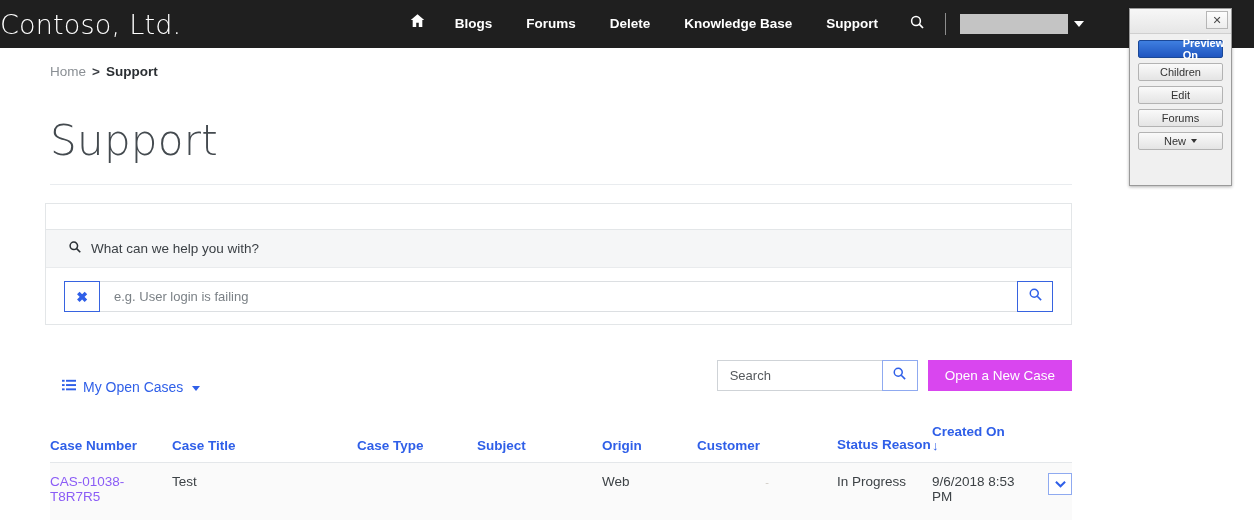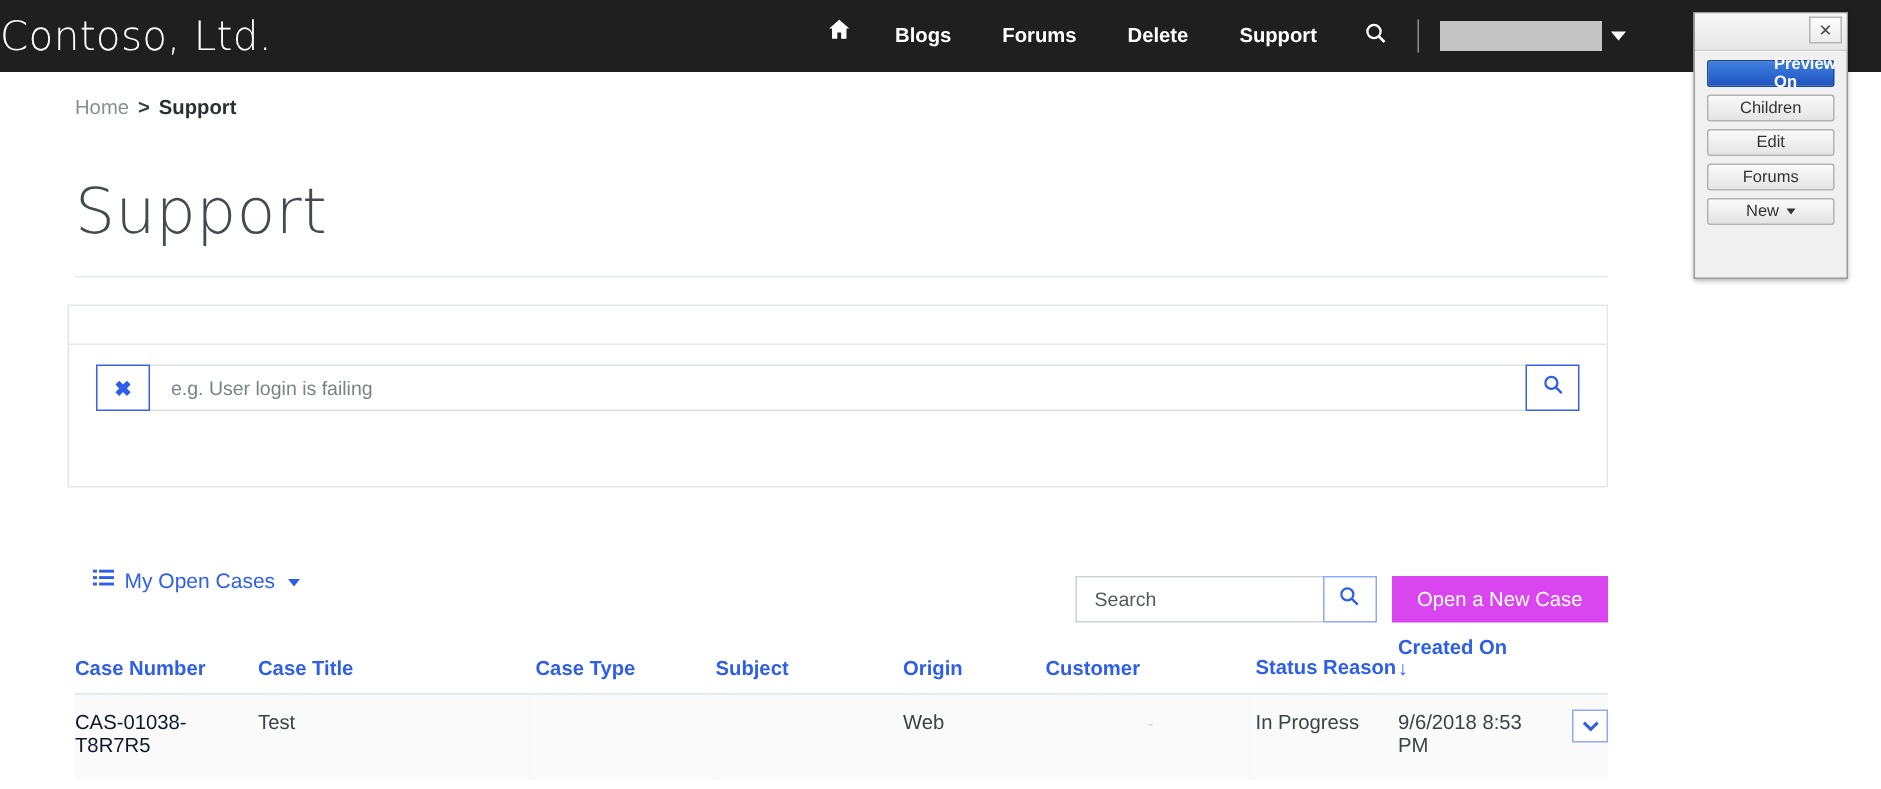--- a/index.html
+++ b/index.html
@@ -98,21 +98,21 @@
   }
   .view-picker{
     position:absolute; left:12px; top:19px;
     color:#2f5fe8; font-size:14px; display:flex; align-items:center; gap:7px;
     cursor:pointer; white-space:nowrap;
   }
   .view-caret{
     width:0;height:0;border-left:4px solid transparent;border-right:4px solid transparent;
     border-top:5px solid #2f5fe8; margin-left:2px; margin-top:3px;
   }
-  .tb-right{ position:absolute; right:0; top:0; display:flex; align-items:center;margin-top:24px; }
+  .tb-right{ position:absolute; right:0; top:0; display:flex; align-items:center; }
   .tb-search{
     width:165px; height:31px; border:1px solid #cfd3d7; border-right:none;
     padding-left:12px; font-size:13px; color:#55595d; outline:none;
     font-family:"Liberation Sans", sans-serif; background:#fff;
   }
   .tb-search::placeholder{ color:#55595d; }
   .tb-searchbtn{
     width:36px; height:31px; border:1px solid #8faaf0; background:#ffffff;
     color:#2f5fe8; display:flex; align-items:center; justify-content:center;
     cursor:pointer;
@@ -131,21 +131,21 @@
   .case-table th{
     color:#2f5fe8; font-size:13.5px; font-weight:bold; text-align:left;
     vertical-align:bottom; padding:0 0 9px 0; border-bottom:1px solid #e4e7ea;
     height:48px; cursor:pointer;
   }
   .case-table th .sortarrow{ display:block; color:#2f5fe8; font-size:13px; line-height:14px; }
   .case-table td{
     font-size:13.5px; color:#3d4246; padding:11px 0 0 0; vertical-align:top;
     height:58px; background:#fafafa;
   }
-  .case-link{ color:#0f172a; cursor:pointer;margin-top:16px; }
+  .case-link{ color:#8b5cf6; cursor:pointer;margin-top:16px; }
   .row-caret{
     width:24px; height:22px; border:1px solid #8faaf0; background:#fff;
     color:#2f5fe8; display:flex; align-items:center; justify-content:center;
     font-size:12px; cursor:pointer;
   }
   .cust-dash{ color:#cfcbc4; font-size:11px; }
 
   
   .edit-panel{
     position:absolute; left:1129px; top:8px; width:103px; height:178px;
@@ -189,20 +189,21 @@
     <div class="navhome">
       <span>
         <svg width="17" height="17" viewBox="0 0 24 24">
             <path fill="#ffffff" d="M12 3 2.5 11.2h2.7V21h5v-6h3.6v6h5v-9.8h2.7z"></path>
           </svg>
       </span>
     </div>
     <div class="navlink">Blogs</div>
     <div class="navlink">Forums</div>
     <div class="navlink">Delete</div>
+    <div class="navlink">Knowledge Base</div>
     <div class="navlink">Support</div>
     <div class="navsearch">
       <span>
         <svg width="16" height="16" viewBox="0 0 24 24">
           <circle cx="10.5" cy="10.5" r="6.6" fill="none" stroke="#ffffff" stroke-width="2.3"></circle>
           <line x1="15.3" y1="15.3" x2="21" y2="21" stroke="#ffffff" stroke-width="2.6"></line>
         </svg>
       </span>
     </div>
     <div class="navdiv"></div>
@@ -217,20 +218,29 @@
   <span class="bc-home">Home</span>
   <span class="bc-sep">&gt;</span>
   <span class="bc-cur">Support</span>
 </div>
 
 <div class="page-title">Support</div>
 <div class="title-rule"></div>
 
 <div class="kb-panel">
   <div class="kb-head"></div>
+  <div class="kb-label">
+    <span>
+      <svg width="14" height="14" viewBox="0 0 24 24">
+        <circle cx="10" cy="10" r="6.4" fill="none" stroke="#2b3035" stroke-width="2.6"></circle>
+        <line x1="14.8" y1="14.8" x2="21" y2="21" stroke="#2b3035" stroke-width="2.8"></line>
+      </svg>
+    </span>
+    <span>What can we help you with?</span>
+  </div>
   <div class="kb-body">
     <div class="kb-clear">✖</div>
     <input class="kb-input" type="text" placeholder="e.g. User login is failing" style="">
     <div class="kb-go">
       <span>
         <svg width="15" height="15" viewBox="0 0 24 24">
           <circle cx="10" cy="10" r="6.4" fill="none" stroke="#2f5fe8" stroke-width="2.4"></circle>
           <line x1="14.8" y1="14.8" x2="21" y2="21" stroke="#2f5fe8" stroke-width="2.6"></line>
         </svg>
       </span>

